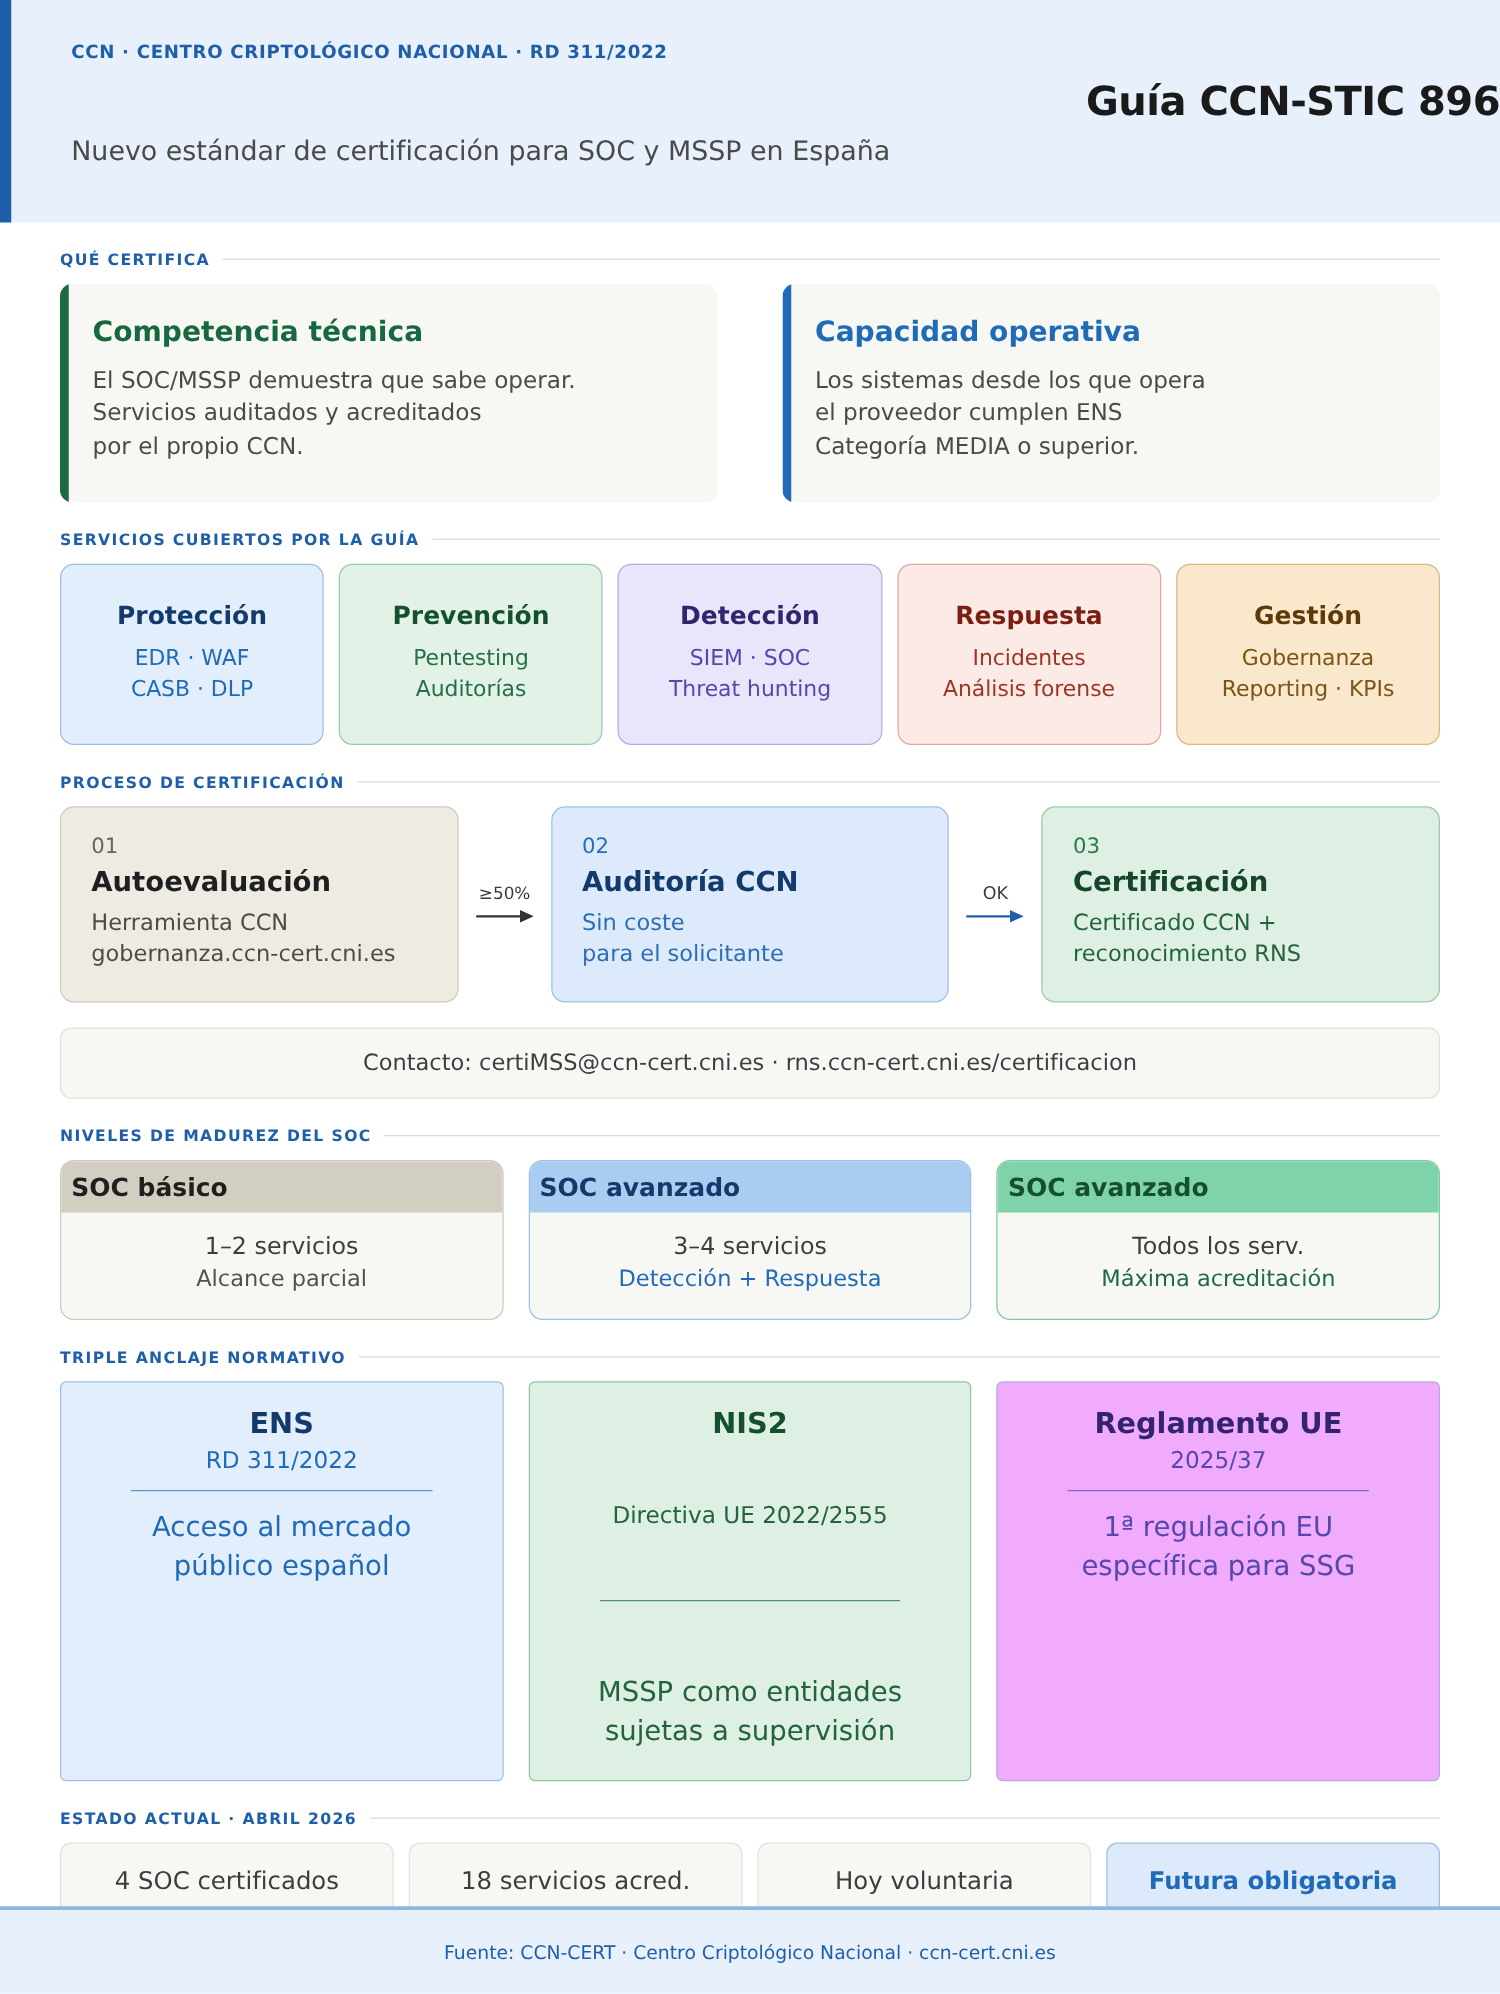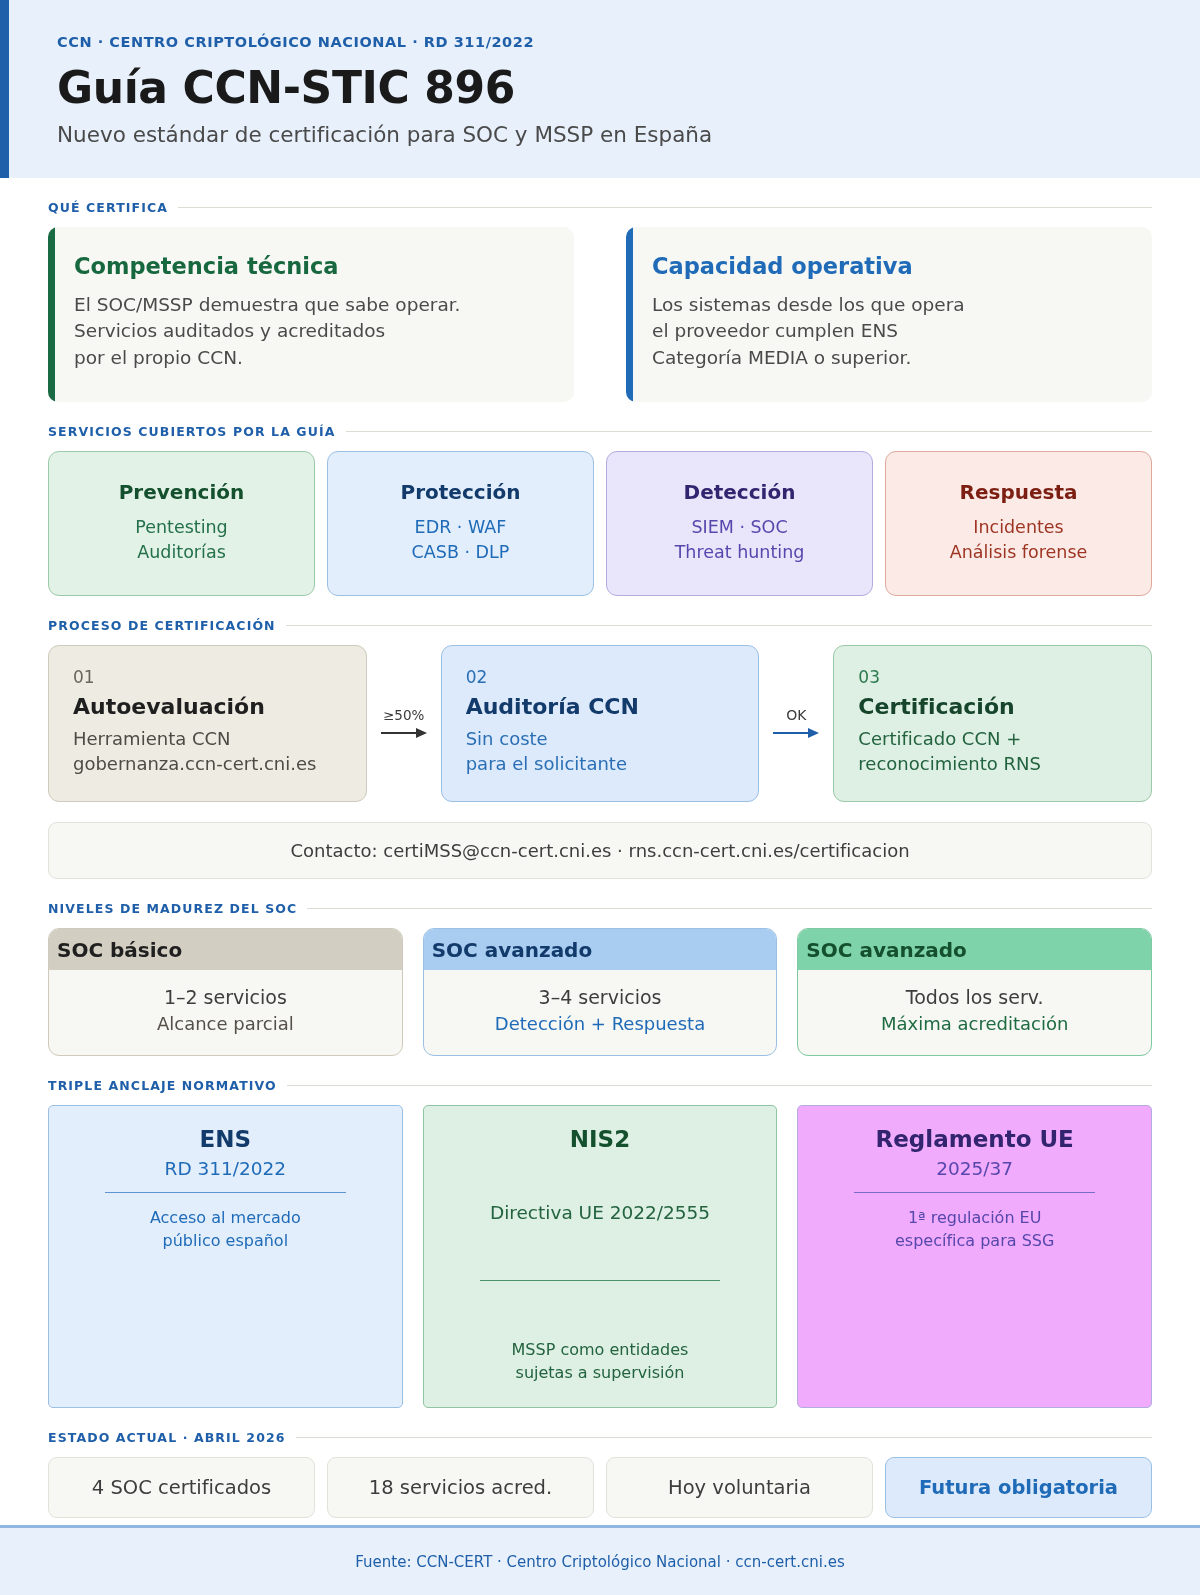--- a/index.html
+++ b/index.html
@@ -21,26 +21,27 @@
     height:178px;
   }
   .eyebrow{
     font-size:14.5px;
     font-weight:bold;
     letter-spacing:.55px;
     color:#1f5fa9;
     margin-bottom:14px;
   }
   .title{
-    font-size:44px;
+    font-size:32px;
     font-weight:bold;
     color:#1a1a1a;
     letter-spacing:-.4px;
     line-height:1.08;
     margin-bottom:10px;
+    text-align:right;
   }
   .subtitle{
     font-size:21.5px;
     color:#4a4a4a;
     font-weight:normal;
   }
 
   
   .content{padding:0 48px;}
 
@@ -205,21 +206,21 @@
     border-radius:5px;
     border:1px solid;
     padding:20px 22px 22px;
     text-align:center;
     min-height:160px;
     display:flex;flex-direction:column;align-items:center;
   }
   .norm .nh{font-size:23px;font-weight:bold;margin-bottom:6px;}
   .norm .nr{font-size:18.5px;margin-bottom:13px;}
   .norm .sep{height:1.5px;width:78%;margin-bottom:14px;}
-  .norm .nd{font-size:16px;line-height:1.42;}
+  .norm .nd{font-size:22px;line-height:1.42;}
   .norm.n-blue{background:#e2eefb;border-color:#9cc0e3;}
   .norm.n-blue .nh{color:#123a6b;}
   .norm.n-blue .nr,.norm.n-blue .nd{color:#1f6bb8;}
   .norm.n-blue .sep{background:#5e95cd;}
   .norm.n-green{background:#ddf0e3;border-color:#8fc5a3;gap:44px;}
   .norm.n-green .nh{color:#15502e;}
   .norm.n-green .nr,.norm.n-green .nd{color:#23633f;}
   .norm.n-green .sep{background:#4d9268;}
   .norm.n-purple{background:#f0abfc;border-color:#b3acdf;}
   .norm.n-purple .nh{color:#32246e;}
@@ -292,46 +293,53 @@
       </div>
     </div>
   </div>
 
   <div class="section">
     <div class="sec-label">
       <span class="txt">SERVICIOS CUBIERTOS POR LA GUÍA</span>
       <span class="rule"></span>
     </div>
     <div class="svc-row">
+      <div class="svc s-blue">
+        <div class="h">Protección</div>
+        <div class="l">
+          <span>EDR · WAF</span><br>
+          <span>CASB · DLP</span>
+        </div>
+      </div>
       <div class="svc s-green">
         <div class="h">Prevención</div>
         <div class="l">
           <span>Pentesting</span><br>
           <span>Auditorías</span>
         </div>
       </div>
-      <div class="svc s-blue">
-        <div class="h">Protección</div>
-        <div class="l">
-          <span>EDR · WAF</span><br>
-          <span>CASB · DLP</span>
-        </div>
-      </div>
       <div class="svc s-purple">
         <div class="h">Detección</div>
         <div class="l">
           <span>SIEM · SOC</span><br>
           <span>Threat hunting</span>
         </div>
       </div>
       <div class="svc s-red">
         <div class="h">Respuesta</div>
         <div class="l">
           <span>Incidentes</span><br>
           <span>Análisis forense</span>
+        </div>
+      </div>
+      <div class="svc s-amber">
+        <div class="h">Gestión</div>
+        <div class="l">
+          <span>Gobernanza</span><br>
+          <span>Reporting · KPIs</span>
         </div>
       </div>
     </div>
   </div>
 
   <div class="section">
     <div class="sec-label">
       <span class="txt">PROCESO DE CERTIFICACIÓN</span>
       <span class="rule"></span>
     </div>

